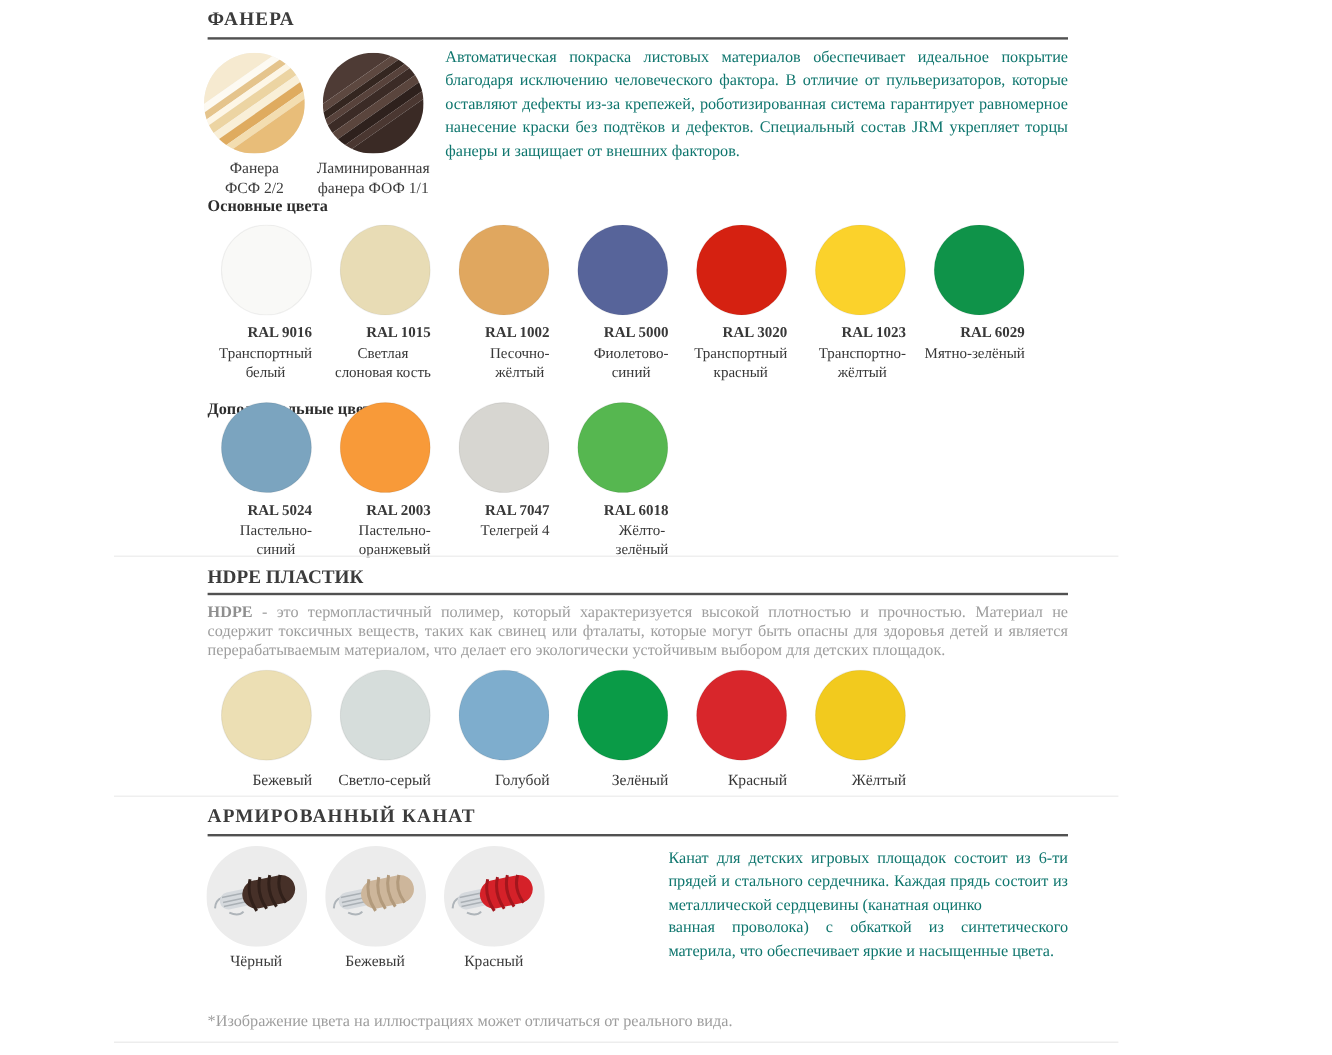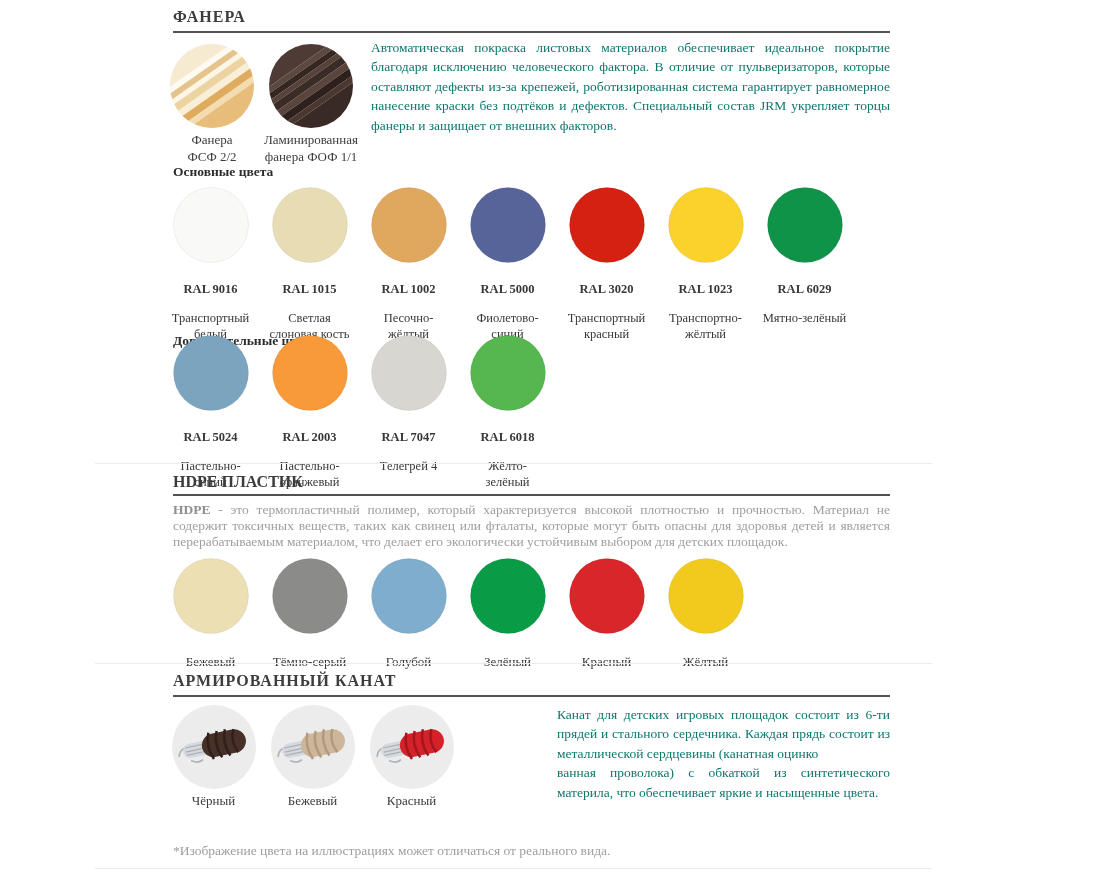--- a/index.html
+++ b/index.html
@@ -8,21 +8,21 @@
   .abs{position:absolute;}
   .sec-title{font-size:16px;font-weight:700;color:#3c3c3c;letter-spacing:1px;white-space:nowrap;}
   .sec-rule{height:2px;background:#515151;}
   .sep{height:1px;background:#ececec;}
   .para{font-size:13.5px;line-height:19.4px;color:#0f766e;text-align:justify;}
   .para-tight{font-size:13.5px;line-height:16px;color:#9e9e9e;text-align:justify;}
   .para-lead{font-weight:700;color:#8f8f8f;}
   .prewrap{white-space:pre-line;}
   .group-label{font-size:13.5px;font-weight:700;color:#2d2d2d;}
   .row{position:absolute;display:flex;}
-  .sw{width:99px;display:flex;flex-direction:column;align-items:center;gap:12px;}
+  .sw{width:99px;display:flex;flex-direction:column;align-items:flex-end;}
   .sw .dot{display:block;}
   .sw .code{margin-top:7px;font-size:12.5px;font-weight:700;color:#383838;text-align:center;}
   .sw .cname{margin-top:2px;font-size:12.5px;line-height:15.5px;color:#383838;text-align:center;white-space:pre-line;}
   .fig{display:flex;flex-direction:column;align-items:center;}
   .fig figcaption{margin-top:3px;font-size:13px;line-height:17px;color:#3c3c3c;text-align:center;white-space:pre-line;}
   figure{margin:0;}
   .footnote{font-size:13.5px;color:#9e9e9e;}
 </style>
 </head>
 <body>
@@ -191,23 +191,23 @@
 
   <div class="row" style="left:161px;top:558px;">
     <div class="sw">
       <svg class="dot" width="76" height="76" viewBox="0 0 76 76">
           <circle cx="38" cy="38" r="37.5" stroke="rgba(0,0,0,0.06)" fill="#ecdfb4"></circle>
         </svg>
       <div class="cname" style="margin-top:8px;font-size:13px;">Бежевый</div>
     </div>
     <div class="sw">
       <svg class="dot" width="76" height="76" viewBox="0 0 76 76">
-          <circle cx="38" cy="38" r="37.5" stroke="rgba(0,0,0,0.06)" fill="#8b8b89"></circle>
-        </svg>
-      <div class="cname" style="margin-top:8px;font-size:13px;">Тёмно-серый</div>
+          <circle cx="38" cy="38" r="37.5" stroke="rgba(0,0,0,0.06)" fill="#d6dddb"></circle>
+        </svg>
+      <div class="cname" style="margin-top:8px;font-size:13px;">Светло-серый</div>
     </div>
     <div class="sw">
       <svg class="dot" width="76" height="76" viewBox="0 0 76 76">
           <circle cx="38" cy="38" r="37.5" stroke="rgba(0,0,0,0.06)" fill="#7eadcd"></circle>
         </svg>
       <div class="cname" style="margin-top:8px;font-size:13px;">Голубой</div>
     </div>
     <div class="sw">
       <svg class="dot" width="76" height="76" viewBox="0 0 76 76">
           <circle cx="38" cy="38" r="37.5" stroke="rgba(0,0,0,0.06)" fill="#0a9b47"></circle>

